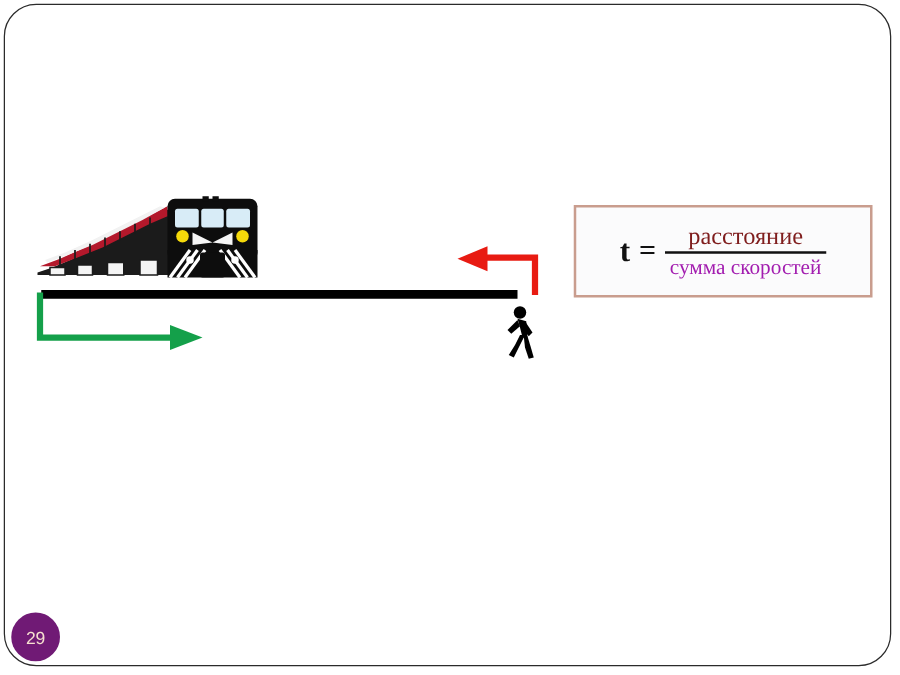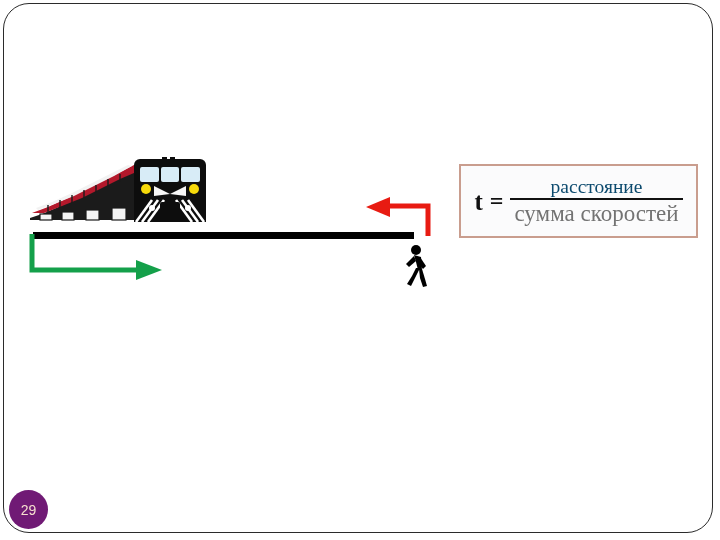--- a/index.html
+++ b/index.html
@@ -96,32 +96,32 @@
   }
   #formula-frac {
     display: flex;
     flex-direction: column;
     align-items: center;
     line-height: 1;
   }
   #frac-num {
     font-family: "Liberation Serif", serif;
     font-size: 19.5px;
-    color: #0c4a6e;
+    color: #7f1d1d;
     padding: 0 4px 2px 4px;
   }
   #frac-bar {
     width: 100%;
     height: 2px;
     background: #111111;
   }
   #frac-den {
     font-family: "Liberation Serif", serif;
-    font-size: 23px;
-    color: #737373;
+    font-size: 17px;
+    color: #a21caf;
     padding: 2px 4px 0 4px;
     white-space: nowrap;
   }
 
   
   #illustration {
     position: absolute;
     left: 24px;
     top: 156px;
     width: 430px;

